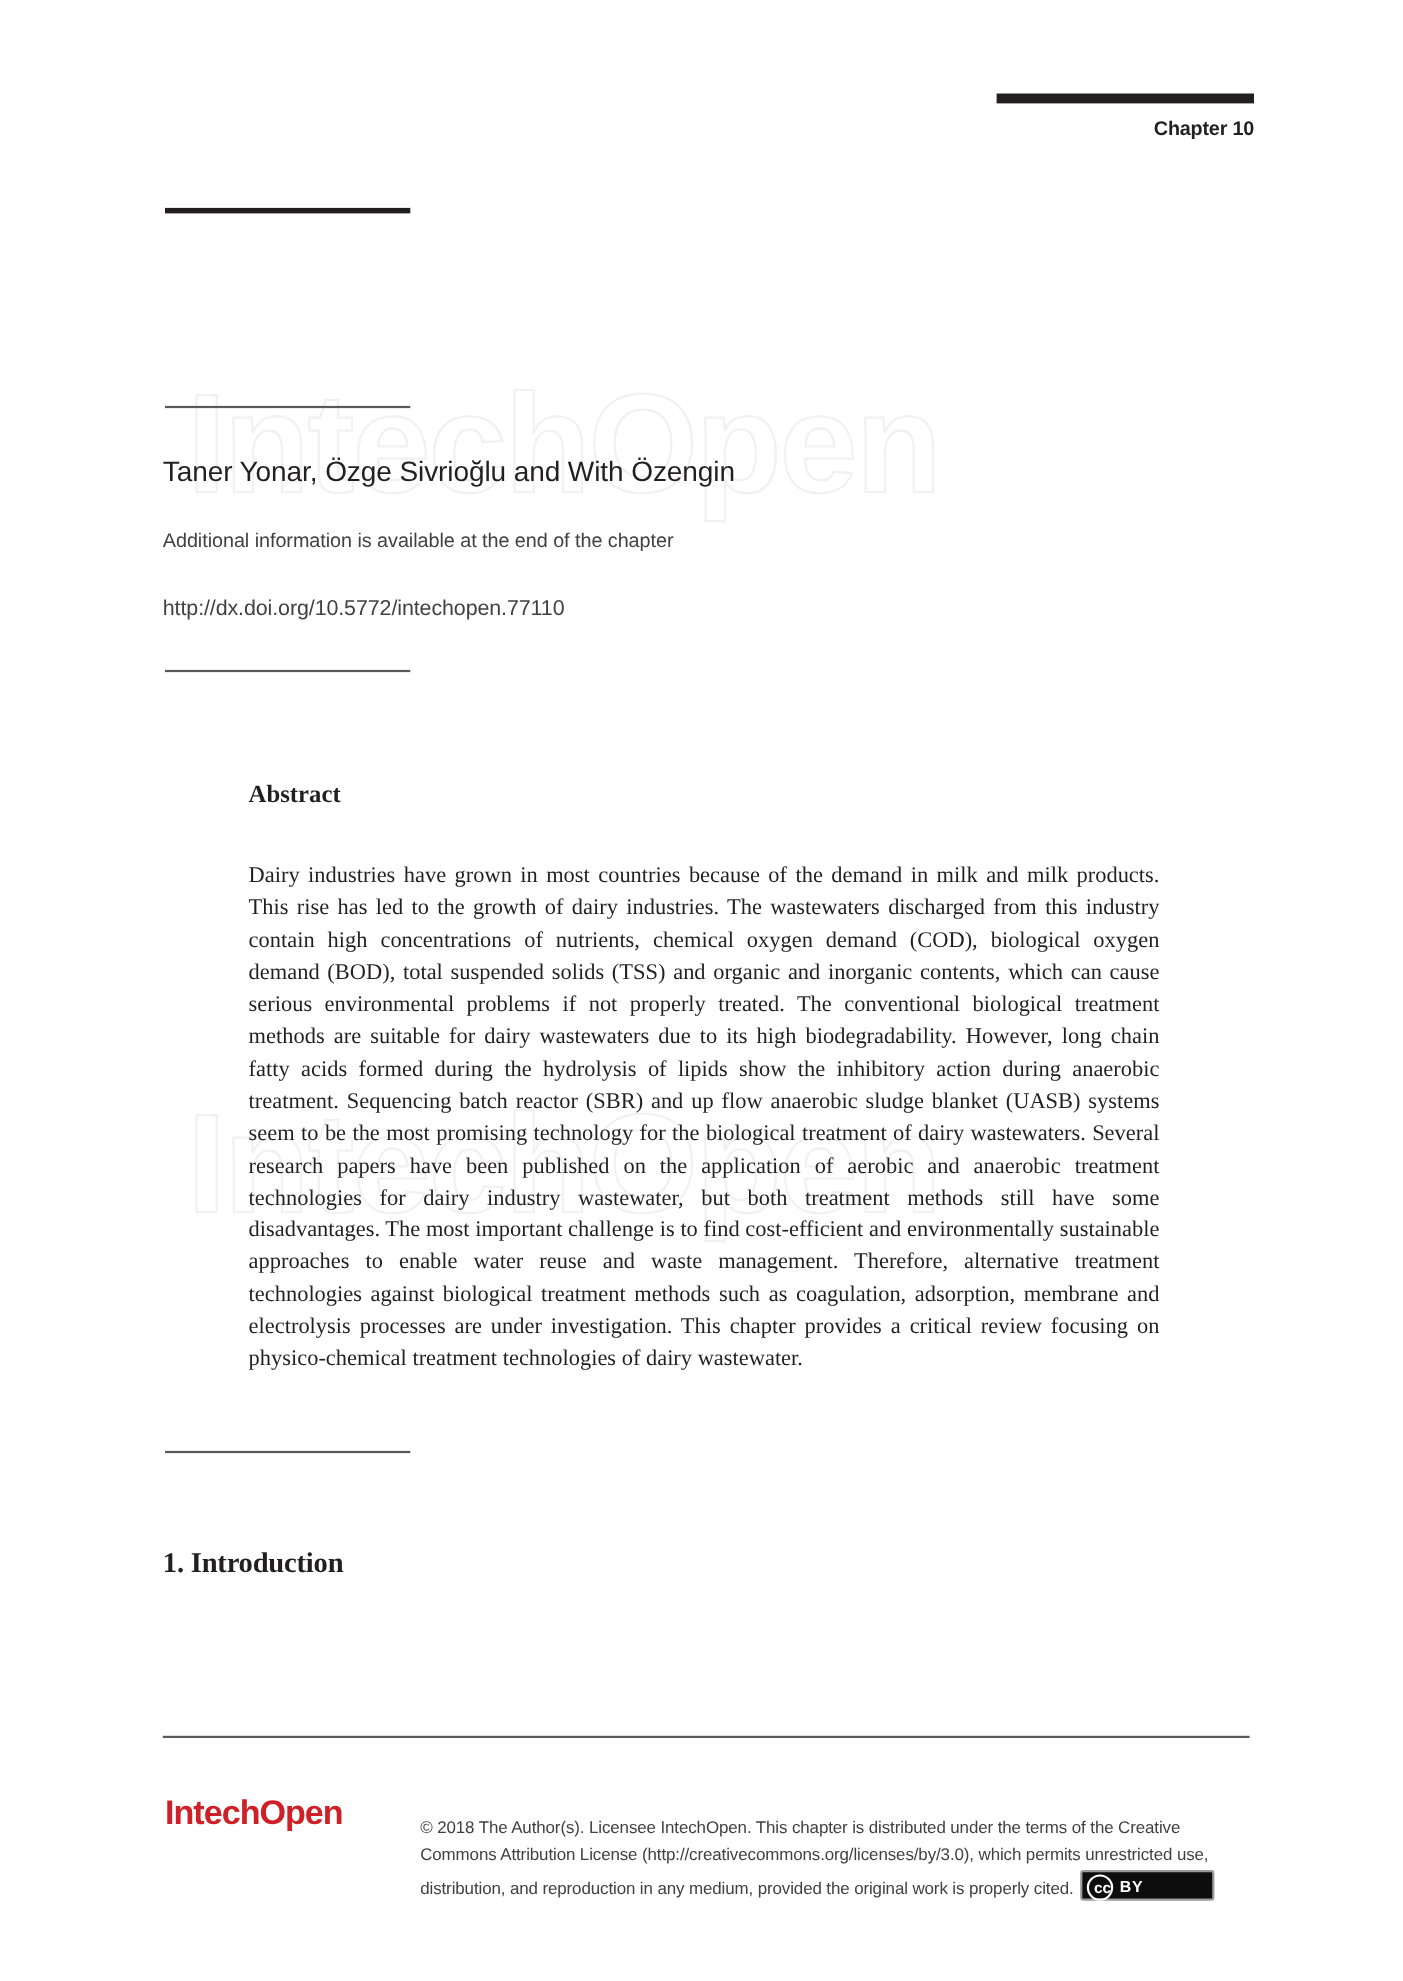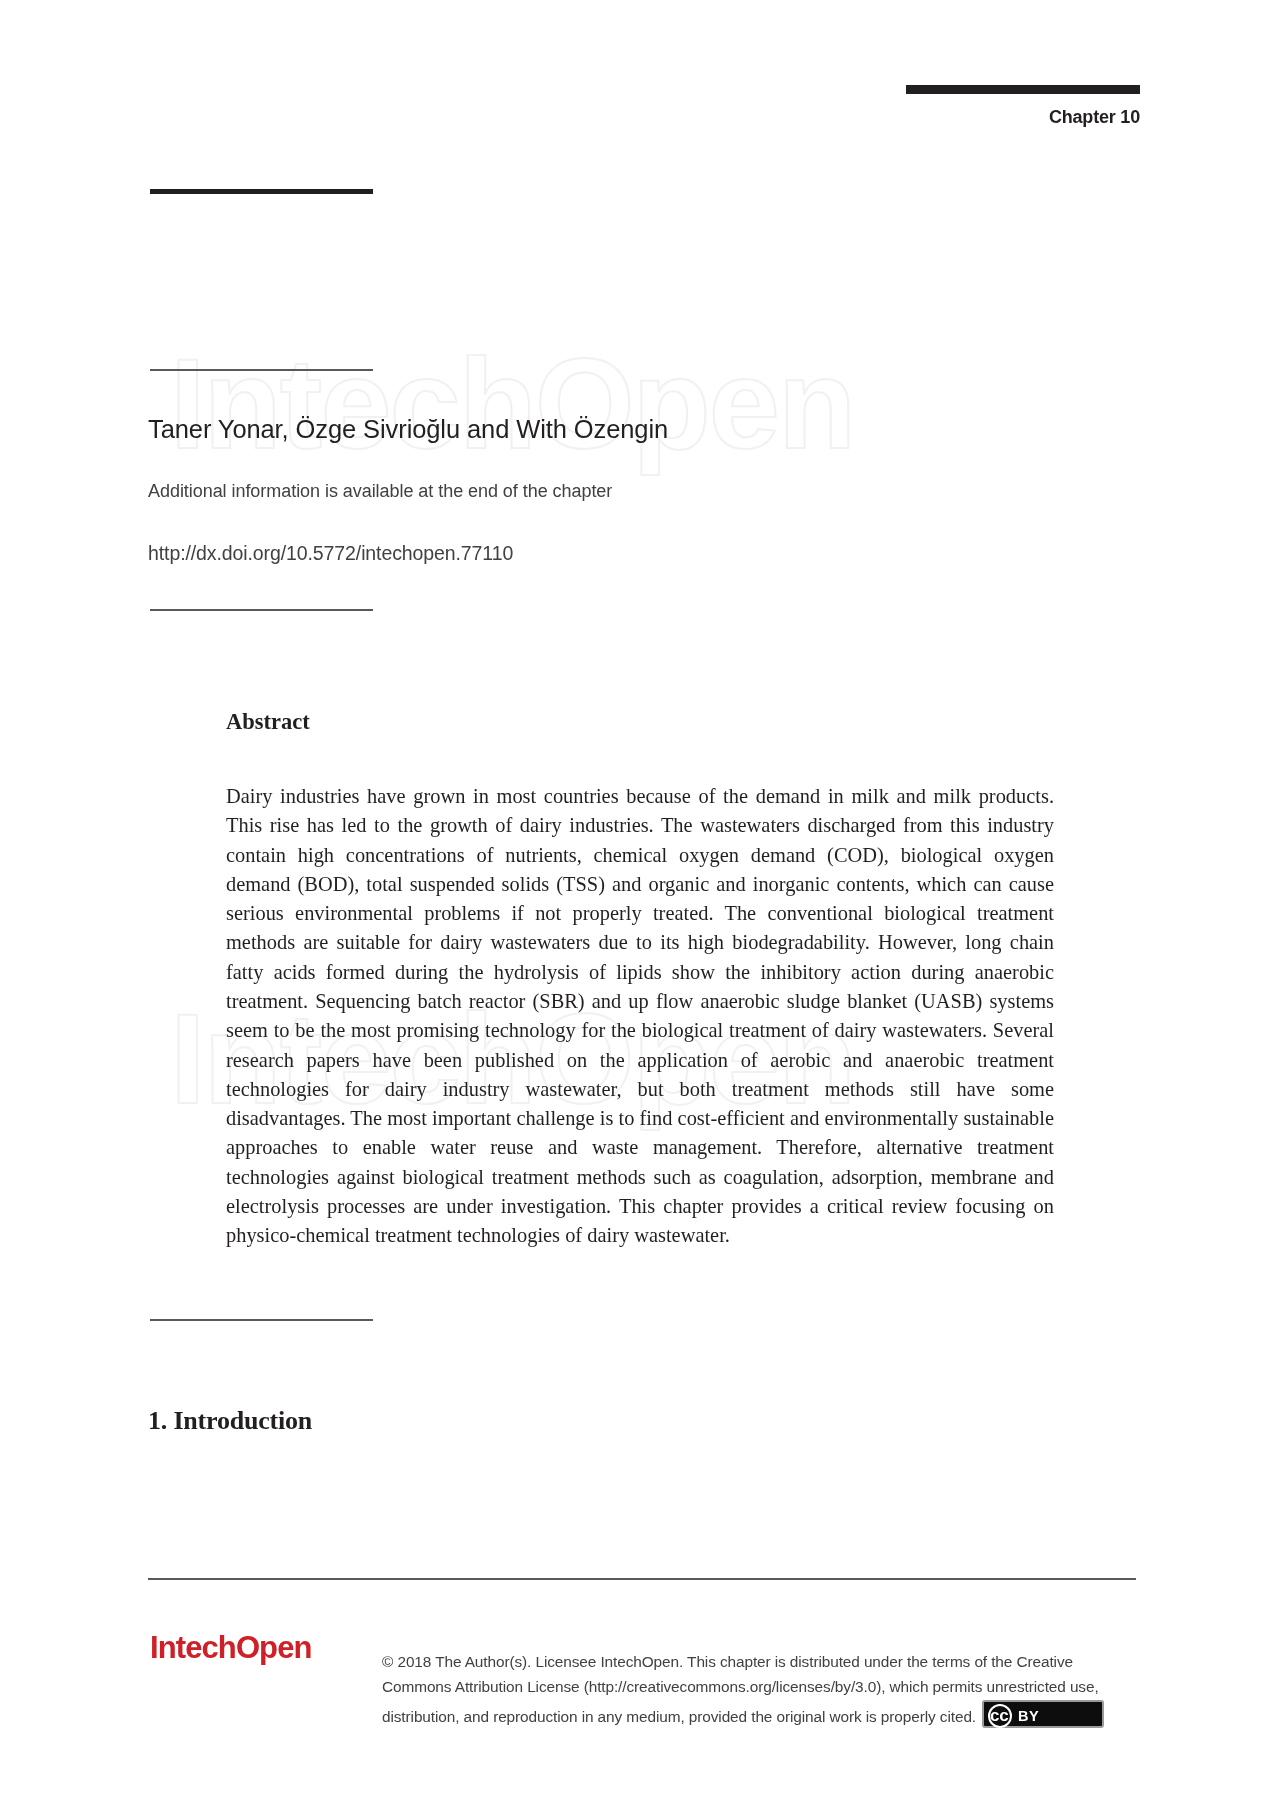--- a/index.html
+++ b/index.html
@@ -213,24 +213,24 @@
   }
   .cc-badge .cc-circle {
     position: absolute;
     left: 4px;
     top: 2px;
     width: 20px;
     height: 20px;
     border: 2px solid #ffffff;
     border-radius: 50%;
     color: #ffffff;
-    font-size: 17px;
+    font-size: 14px;
     font-weight: 700;
     line-height: 20px;
-    text-align: left;
+    text-align: right;
     font-family: "Liberation Sans", sans-serif;
   }
   .cc-badge .cc-by {
     position: absolute;
     left: 34px;
     top: 3px;
     color: #ffffff;
     font-size: 14.5px;
     font-weight: 700;
     letter-spacing: 0.5px;

